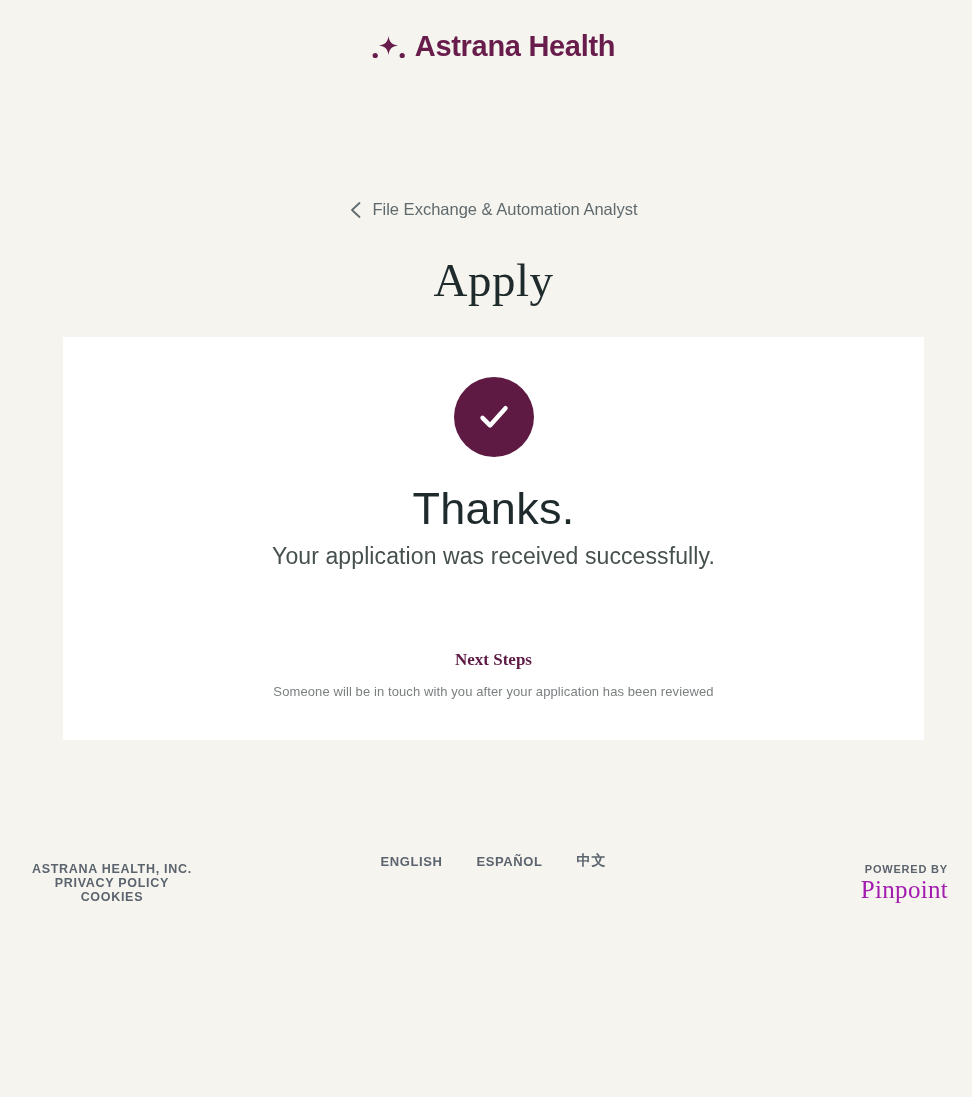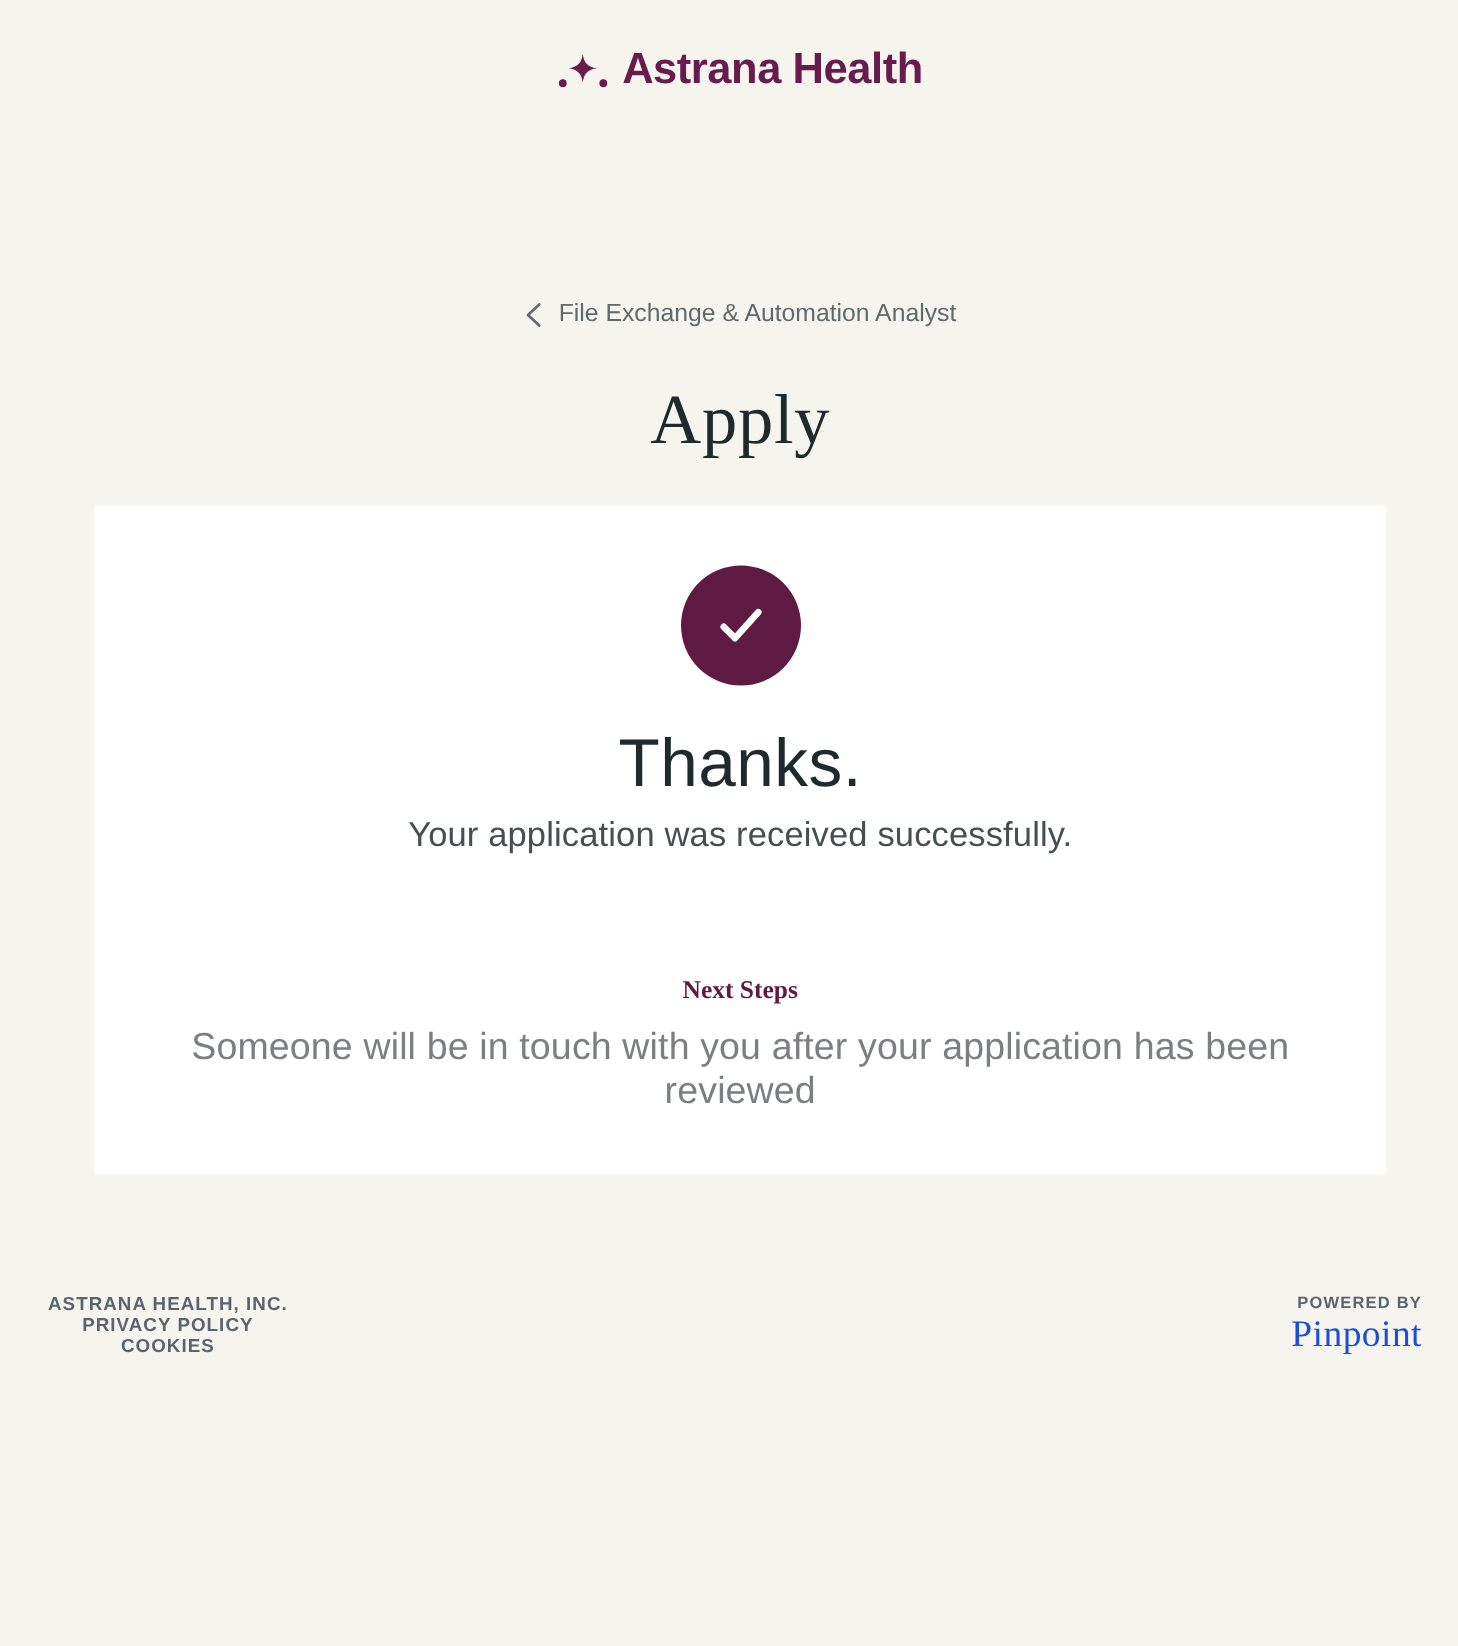--- a/index.html
+++ b/index.html
@@ -100,21 +100,21 @@
   }
   .next-steps-label {
     margin-top: 80px;
     font-family: "Liberation Serif", serif;
     font-weight: 700;
     font-size: 17px;
     color: #5e1a43;
   }
   .next-steps-text {
     margin-top: 14px;
-    font-size: 25px;
+    font-size: 13px;
     color: #7b7f80;
     letter-spacing: 0.1px;
   }
   .return-btn {
     margin-top: 52px;
     display: inline-block;
     background: #5e1a43;
     color: #ffffff;
     border: none;
     border-radius: 4px;
@@ -174,21 +174,21 @@
   .powered-by-label {
     font-size: 11px;
     font-weight: 700;
     letter-spacing: 0.8px;
     color: #5b646e;
   }
   .powered-by-brand {
     font-family: "Liberation Serif", serif;
     font-size: 25px;
     font-weight: 500;
-    color: #1d4ed8;
+    color: #a21caf;
     margin-top: 1px;
     letter-spacing: 0.3px;
   }
 </style>
 </head>
 <body>
 
 <div class="page">
   <div class="page-inner">
 
@@ -226,20 +226,25 @@
       </div>
 
       <div class="card-heading">Thanks.</div>
       <div class="card-subheading">Your application was received successfully.</div>
 
       <div class="next-steps-label">Next Steps</div>
       <div class="next-steps-text">Someone will be in touch with you after your application has been reviewed</div>
 
     </div>
 
+    <div class="lang-row">
+      <a class="lang-link">ENGLISH</a>
+      <a class="lang-link">ESPAÑOL</a>
+      <a class="lang-link cjk">中文</a>
+    </div>
 
   </div>
 
   <div class="footer-bar">
     <div class="footer-links">
       <a class="footer-link">ASTRANA HEALTH, INC.</a>
       <a class="footer-link">PRIVACY POLICY</a>
       <a class="footer-link">COOKIES</a>
     </div>
     <div class="powered-by">

